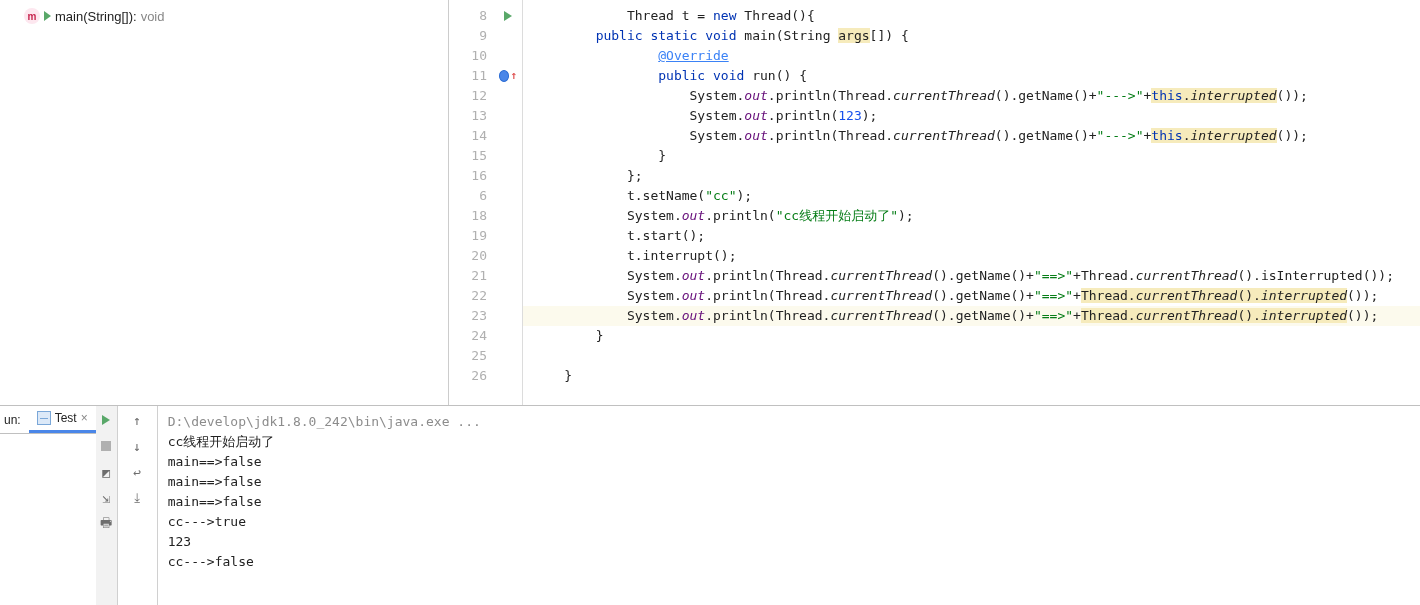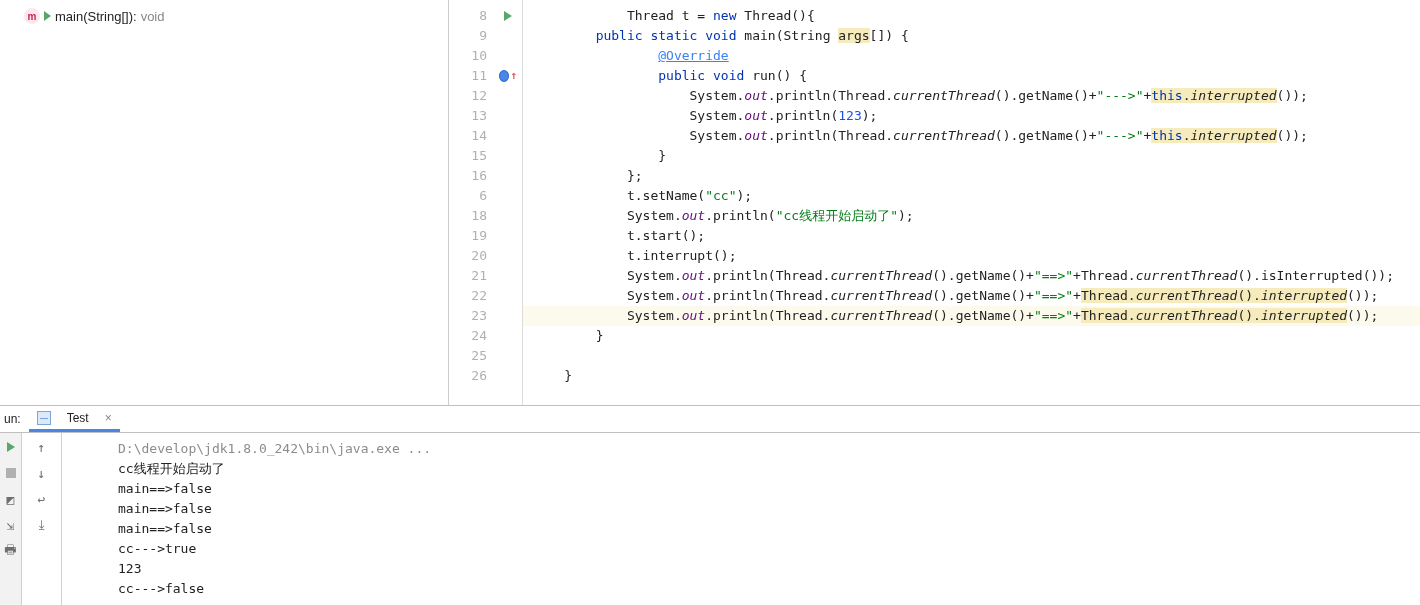--- a/index.html
+++ b/index.html
@@ -96,35 +96,35 @@
     width:0;height:0;
     border-left:8px solid #59a869;
     border-top:5px solid transparent;
     border-bottom:5px solid transparent;
   }
   
   .run-panel {
     height:200px;
     border-top:1px solid #c0c0c0;
     display:flex;
-    flex-direction:column;
+    flex-direction:row;
   }
   .tabs {
     height:28px;
     border-bottom:1px solid #c0c0c0;
     display:flex;
     align-items:center;
     font-family: -apple-system,"Segoe UI",sans-serif;
     font-size:12px;
   }
   .run-label { padding:0 8px 0 4px; color:#222; }
   .tab {
     display:flex;
     align-items:center;
-    gap:16px;
+    gap:4px;
     padding:0 8px;
     height:100%;
     border-bottom:3px solid #4a86e8;
   }
   .tab-close { color:#888; cursor:pointer; }
   .run-body { flex:1; display:flex; }
   .tool-col {
     width:22px;
     border-right:1px solid #d0d0d0;
     background:#f2f2f2;
@@ -149,21 +149,21 @@
     padding-top:6px;
     gap:10px;
   }
   .console {
     flex:1;
     padding:6px 10px;
     line-height:20px;
     font-size:13px;
   }
   .console .exec-line { color:#8c8c8c; }
-  .console div { height:20px; white-space:pre;margin-left:46px; }
+  .console div { height:20px; white-space:pre; }
   .app-icon {
     width:14px;height:14px;border:1px solid #7aa7d8;background:#dce9f8;
     position:relative;
   }
   .app-icon::before {
     content:""; position:absolute; left:2px; top:6px; right:2px; height:1px; background:#7aa7d8;
   }
 </style>
 </head>
 <body>

